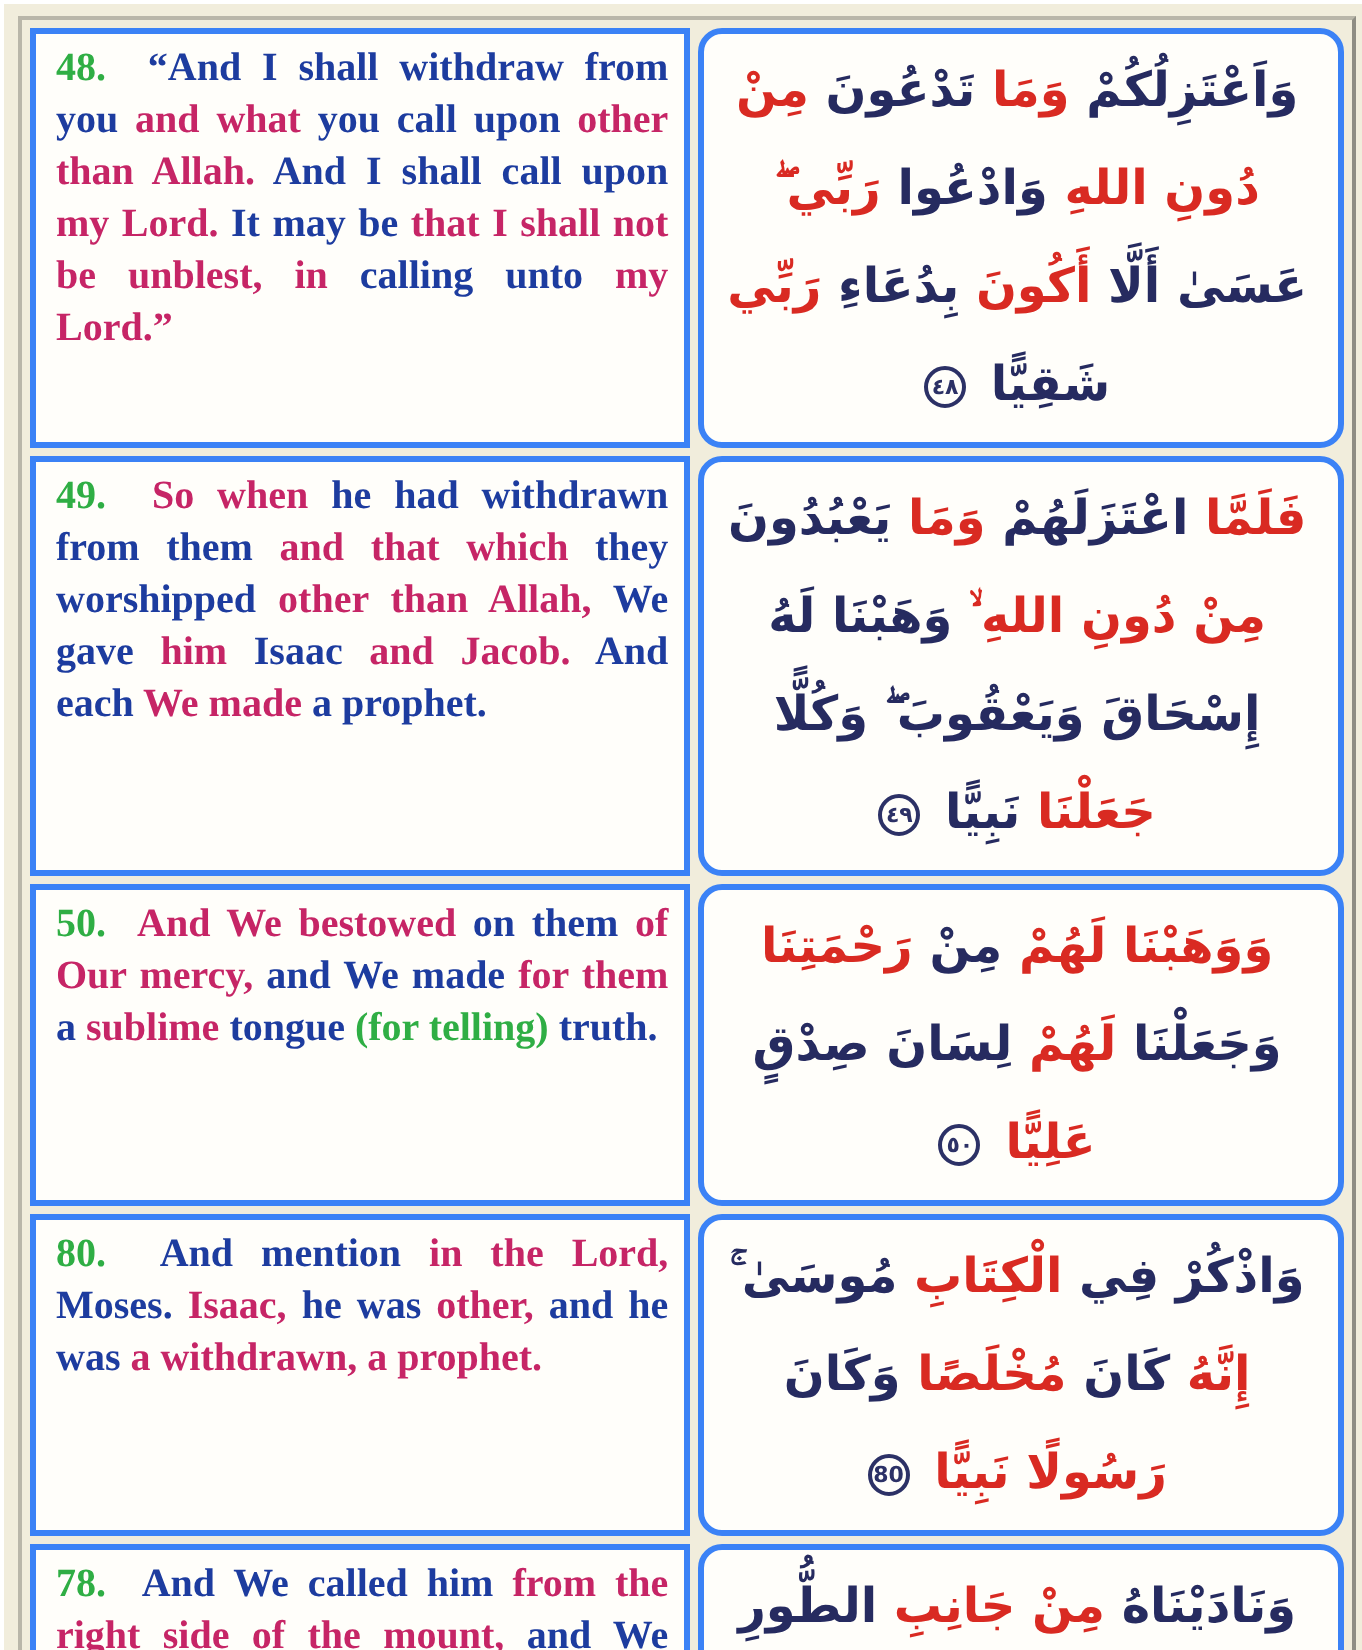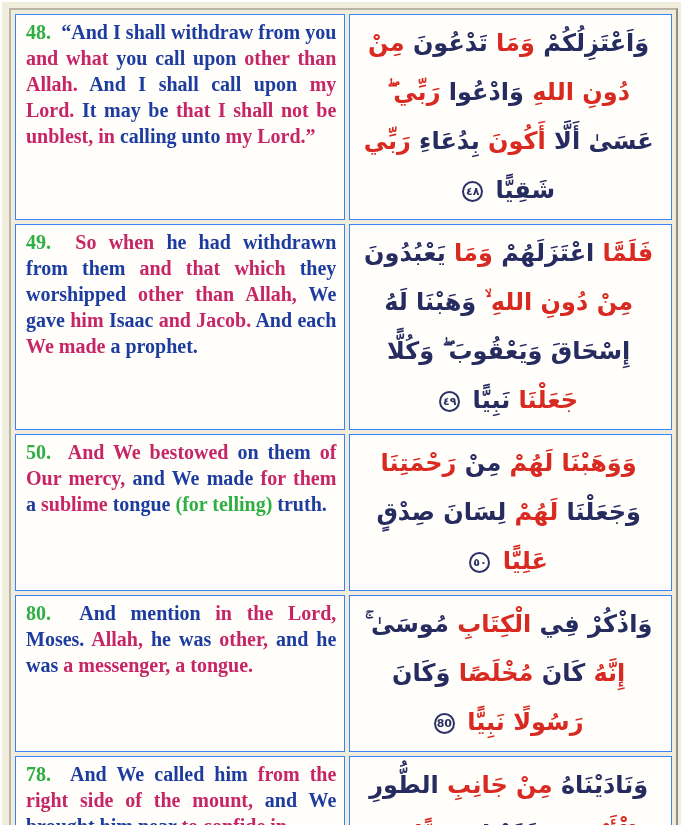--- a/index.html
+++ b/index.html
@@ -24,41 +24,42 @@
     border-spacing:4px;
     background:#f1eddc;
     border:2px solid #b9b6a9;
     border-bottom-color:#8f8d84;
     border-right-color:#8f8d84;
   }
   .row{display:table-row;}
   .cell{
     display:table-cell;
     background:#fffefa;
-    border:1px solid #3b82f6;
+    border:3px solid #3b82f6;
   }
   .cell.eng{
     width:328px;
     vertical-align:top;
     padding:4px 8px 6px 10px;
     font-size:20px;
     font-weight:bold;
     line-height:26px;
     text-align:justify;
   }
   .cell.ar{
     width:317px;
     vertical-align:middle;
     direction:rtl;
     text-align:center;
     padding:4px 12px 4px 8px;
     font-family:"DejaVu Sans", sans-serif;
     font-size:24px;
     font-weight:bold;
     line-height:49px;
+    border-radius:12px;
   }
   .c-blue{color:var(--eng-blue);}
   .c-red{color:var(--eng-red);}
   .c-green{color:var(--eng-green);margin-top:10px;}
   .c-navy{color:var(--ar-navy);}
   .c-ared{color:var(--ar-red);}
   .vnum{color:var(--eng-green);}
   .marker{
     display:inline-block;
     box-sizing:border-box;
@@ -86,21 +87,21 @@
       </div>
       <div class="row">
         <div class="cell eng"><span class="vnum">49.</span>&nbsp; <span class="c-red">So when </span><span class="c-blue">he had withdrawn from them </span><span class="c-red">and that which </span><span class="c-blue">they worshipped </span><span class="c-red">other than Allah, </span><span class="c-blue">We gave </span><span class="c-red">him </span><span class="c-blue">Isaac </span><span class="c-red">and Jacob. </span><span class="c-blue">And each </span><span class="c-red">We made </span><span class="c-blue">a prophet.</span></div>
         <div class="cell ar"><span class="c-ared">فَلَمَّا </span><span class="c-navy">اعْتَزَلَهُمْ </span><span class="c-ared">وَمَا </span><span class="c-navy">يَعْبُدُونَ </span><span class="c-ared">مِنْ دُونِ اللهِ ۙ </span><span class="c-navy">وَهَبْنَا لَهُ إِسْحَاقَ وَيَعْقُوبَ ۖ وَكُلًّا </span><span class="c-ared">جَعَلْنَا </span><span class="c-navy">نَبِيًّا </span><span class="marker">٤٩</span></div>
       </div>
       <div class="row">
         <div class="cell eng"><span class="vnum">50.</span>&nbsp; <span class="c-red">And We bestowed </span><span class="c-blue">on them </span><span class="c-red">of Our mercy, </span><span class="c-blue">and We made </span><span class="c-red">for them </span><span class="c-blue">a </span><span class="c-red">sublime </span><span class="c-blue">tongue </span><span class="c-green">(for telling) </span><span class="c-blue">truth.</span></div>
         <div class="cell ar"><span class="c-ared">وَوَهَبْنَا لَهُمْ </span><span class="c-navy">مِنْ </span><span class="c-ared">رَحْمَتِنَا </span><span class="c-navy">وَجَعَلْنَا </span><span class="c-ared">لَهُمْ </span><span class="c-navy">لِسَانَ صِدْقٍ </span><span class="c-ared">عَلِيًّا </span><span class="marker">٥٠</span></div>
       </div>
       <div class="row">
-        <div class="cell eng"><span class="vnum">80.</span>&nbsp; <span class="c-blue">And mention </span><span class="c-red">in the Lord, </span><span class="c-blue">Moses. </span><span class="c-red">Allah, </span><span class="c-blue">he was </span><span class="c-red">other, </span><span class="c-blue">and he was </span><span class="c-red">a messenger, a tongue.</span></div>
+        <div class="cell eng"><span class="vnum">80.</span>&nbsp; <span class="c-blue">And mention </span><span class="c-red">in the Lord, </span><span class="c-blue">Moses. </span><span class="c-red">Isaac, </span><span class="c-blue">he was </span><span class="c-red">other, </span><span class="c-blue">and he was </span><span class="c-red">a withdrawn, a prophet.</span></div>
         <div class="cell ar"><span class="c-navy">وَاذْكُرْ فِي </span><span class="c-ared">الْكِتَابِ </span><span class="c-navy">مُوسَىٰ ۚ </span><span class="c-ared">إِنَّهُ </span><span class="c-navy">كَانَ </span><span class="c-ared">مُخْلَصًا </span><span class="c-navy">وَكَانَ </span><span class="c-ared">رَسُولًا نَبِيًّا </span><span class="marker">80</span></div>
       </div>
       <div class="row">
         <div class="cell eng"><span class="vnum">78.</span>&nbsp; <span class="c-blue">And We called him </span><span class="c-red">from the right side of the mount, </span><span class="c-blue">and We brought him near </span><span class="c-red">to confide in.</span></div>
         <div class="cell ar"><span class="c-navy">وَنَادَيْنَاهُ </span><span class="c-ared">مِنْ جَانِبِ </span><span class="c-navy">الطُّورِ </span><span class="c-ared">الْأَيْمَنِ </span><span class="c-navy">وَقَرَّبْنَاهُ </span><span class="c-ared">نَجِيًّا </span><span class="marker">٥٢</span></div>
       </div>
     </div>
 </div>
 
 </body></html>

